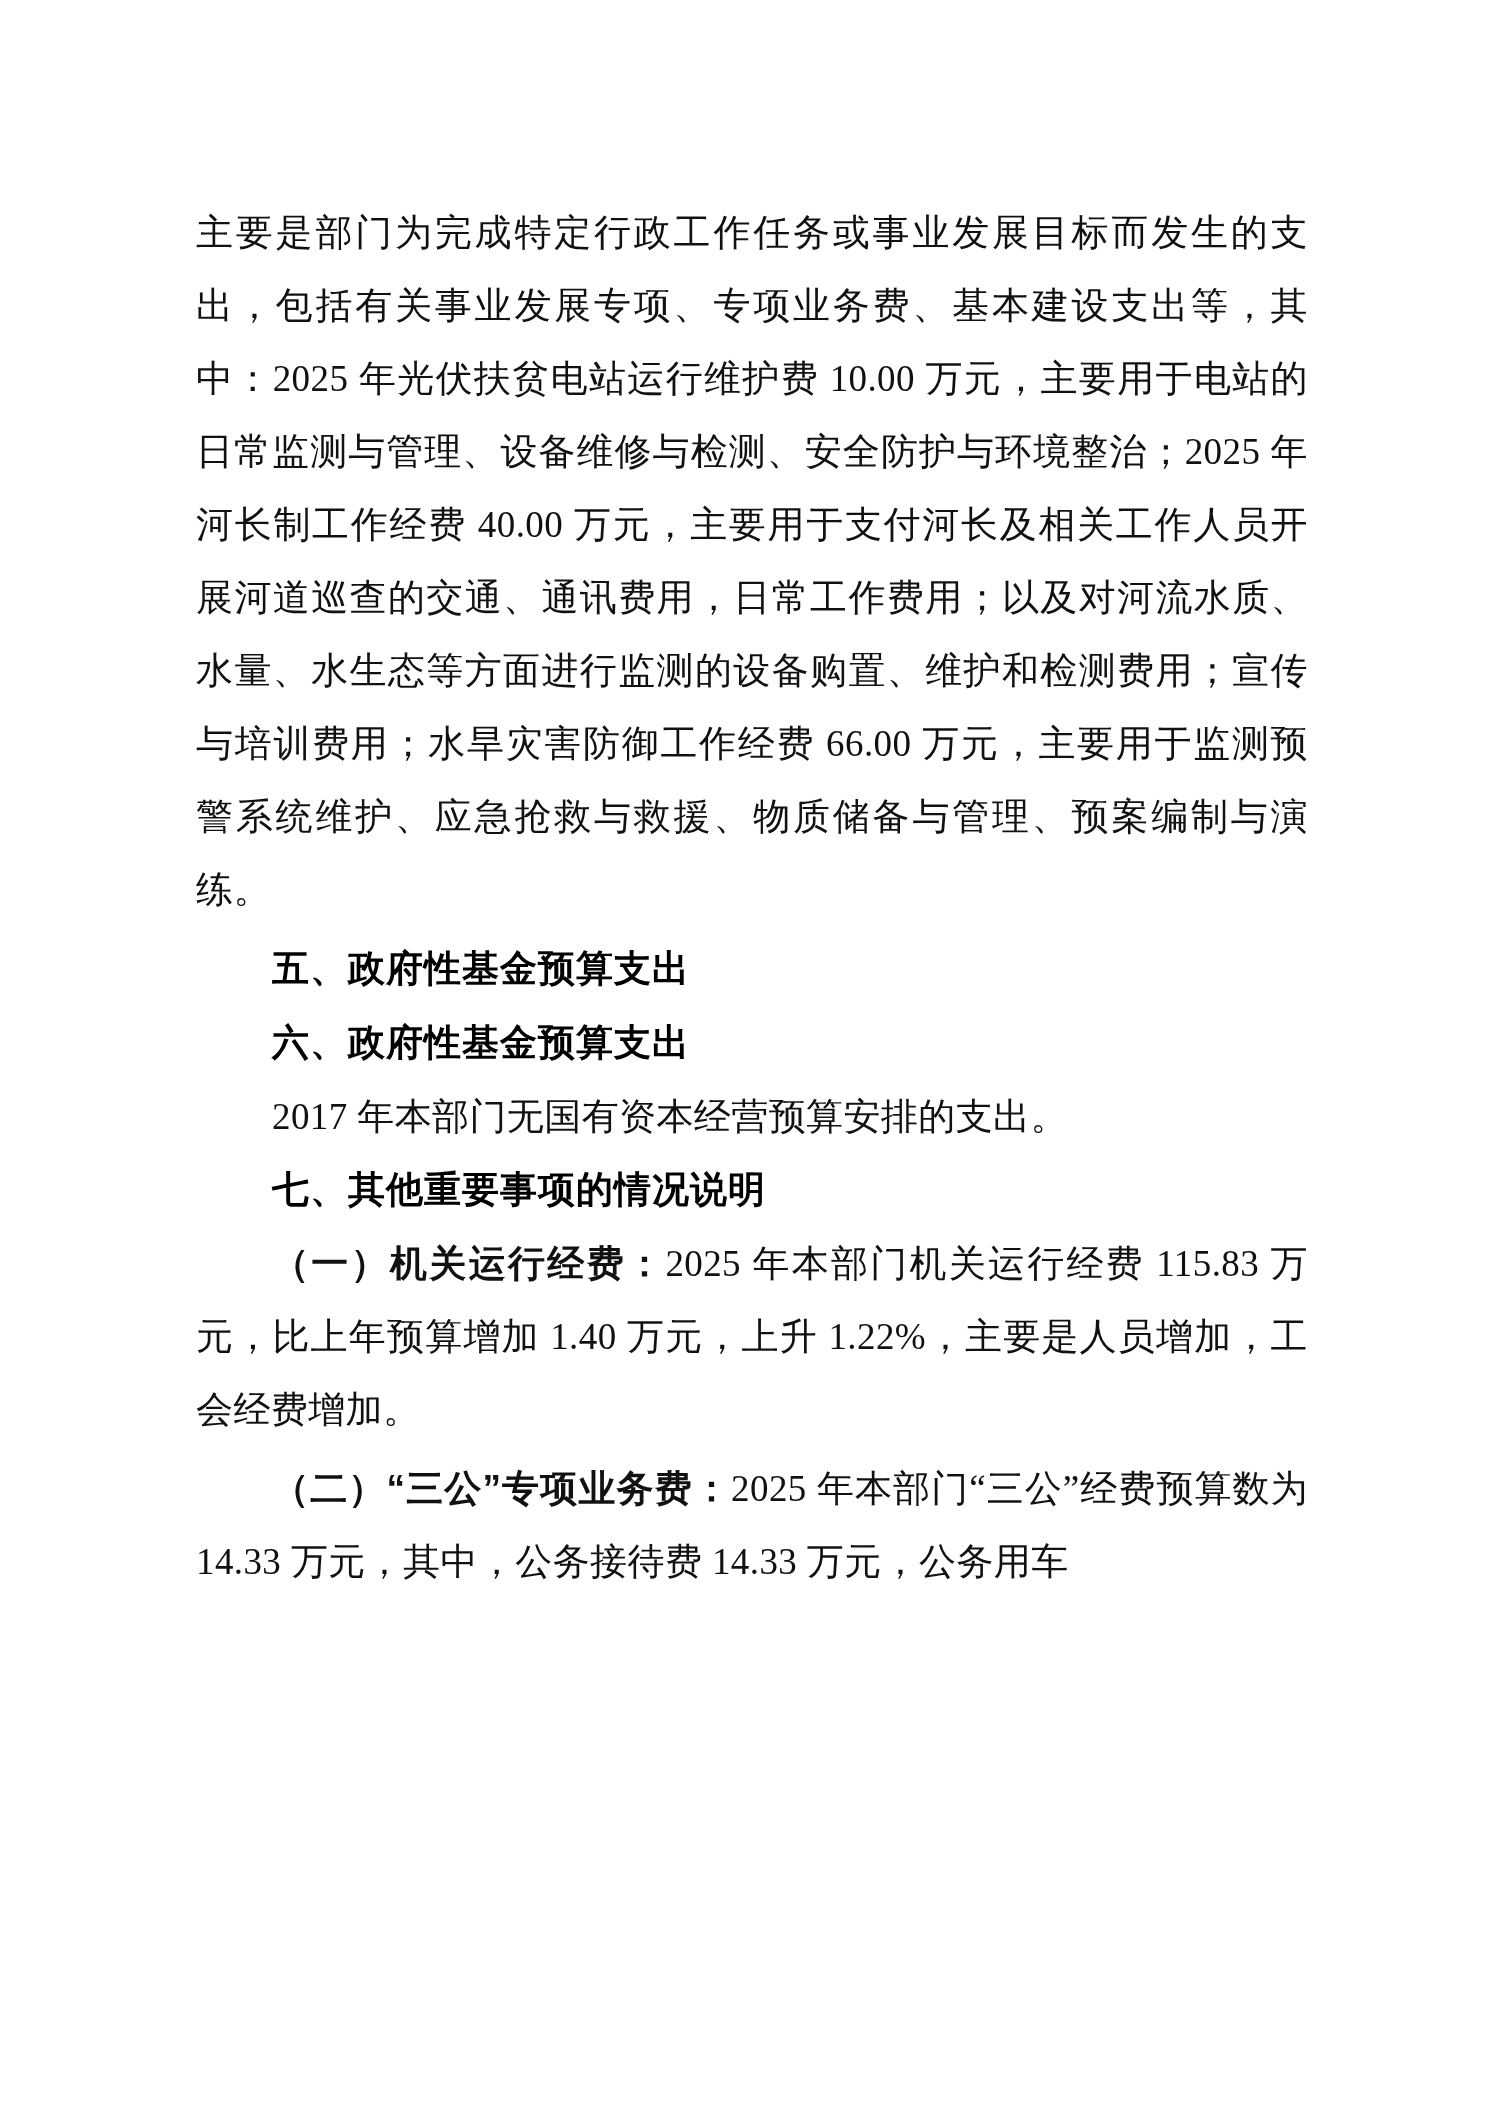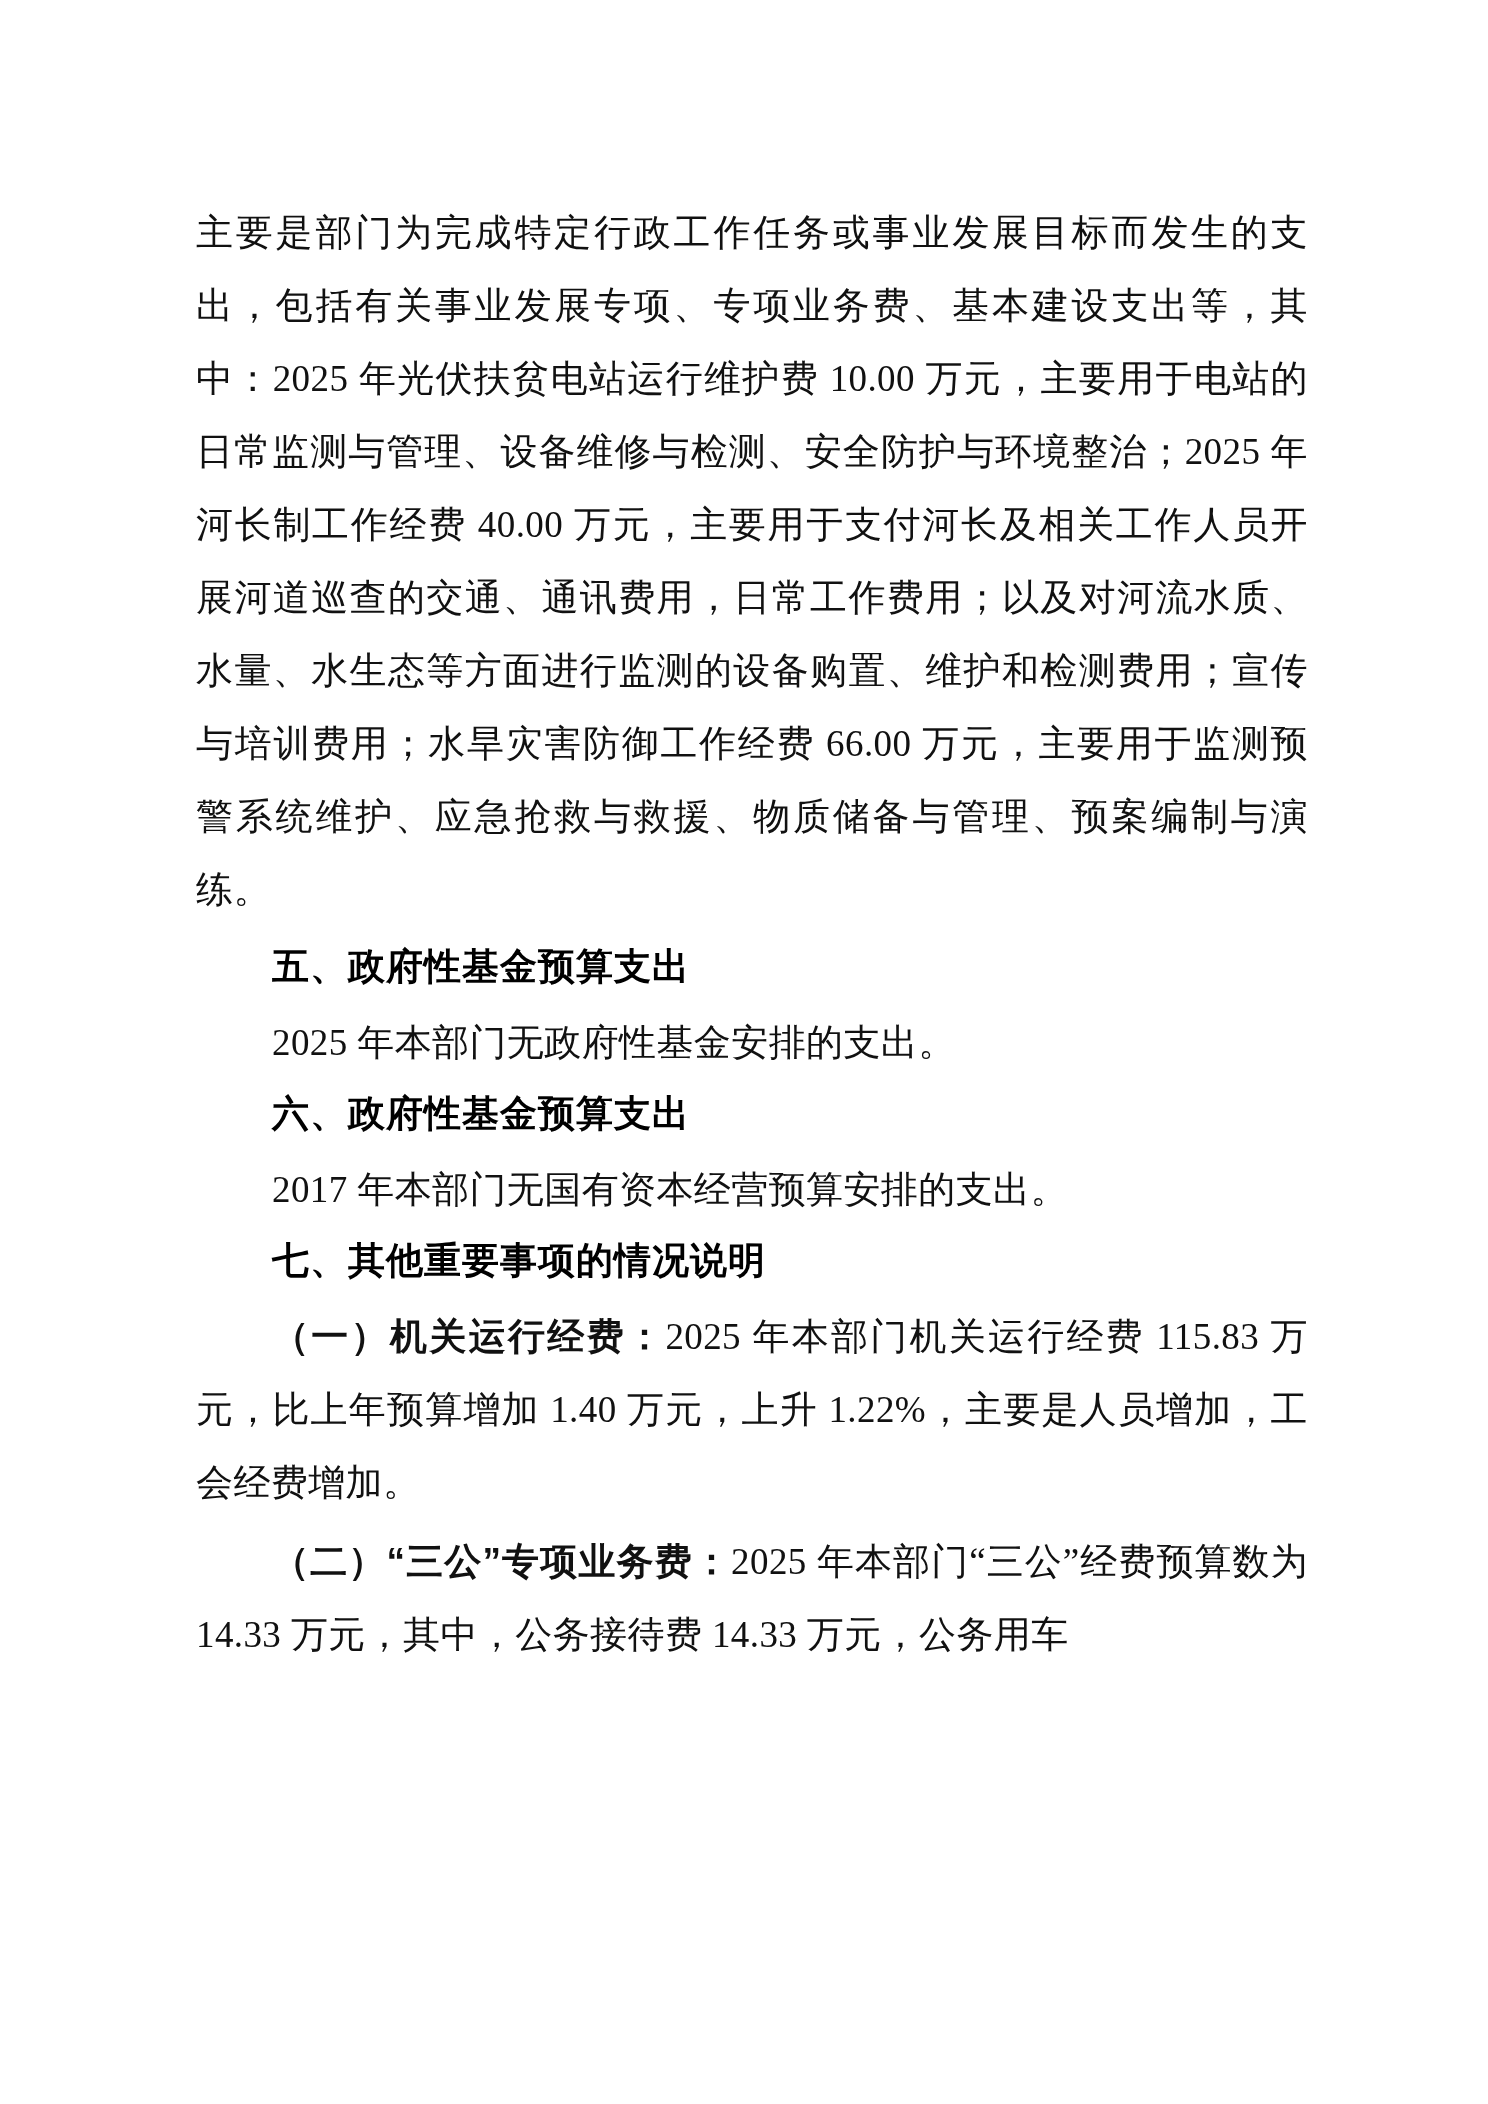--- a/index.html
+++ b/index.html
@@ -32,21 +32,21 @@
   }
   .para {
     margin: 0;
     text-indent: 0;
   }
   .para.indent {
     text-indent: 76px;
   }
   .heading {
     margin: 0;
-    font-family: Liberation Mono, monospace;
+    font-family: Liberation Sans, sans-serif;
     font-weight: bold;
     font-size: 37px;
     line-height: 74px;
     text-indent: 76px;
     letter-spacing: 1px;
     color: #000000;
   }
   .sub-label {
     font-family: "Liberation Sans", sans-serif;
     font-weight: bold;
@@ -59,21 +59,20 @@
 </head>
 <body>
 
 <div class="page">
 
   <p class="body-text para">主要是部门为完成特定行政工作任务或事业发展目标而发生的支出，包括有关事业发展专项、专项业务费、基本建设支出等，其中：2025 年光伏扶贫电站运行维护费 10.00 万元，主要用于电站的日常监测与管理、设备维修与检测、安全防护与环境整治；2025 年河长制工作经费 40.00 万元，主要用于支付河长及相关工作人员开展河道巡查的交通、通讯费用，日常工作费用；以及对河流水质、水量、水生态等方面进行监测的设备购置、维护和检测费用；宣传与培训费用；水旱灾害防御工作经费 66.00 万元，主要用于监测预警系统维护、应急抢救与救援、物质储备与管理、预案编制与演练。</p>
 
   <div class="block-gap"></div>
 
   <h2 class="heading">五、政府性基金预算支出</h2>
-  <p class="body-text para indent">2025 年本部门无政府性基金安排的支出。</p>
 
   <h2 class="heading">六、政府性基金预算支出</h2>
   <p class="body-text para indent">2017 年本部门无国有资本经营预算安排的支出。</p>
 
   <h2 class="heading">七、其他重要事项的情况说明</h2>
 
   <p class="body-text para indent"><span class="sub-label">（一）机关运行经费：</span><span>2025 年本部门机关运行经费 115.83 万元，比上年预算增加 1.40 万元，上升 1.22%，主要是人员增加，工会经费增加。</span></p>
 
   <div class="block-gap"></div>
 

